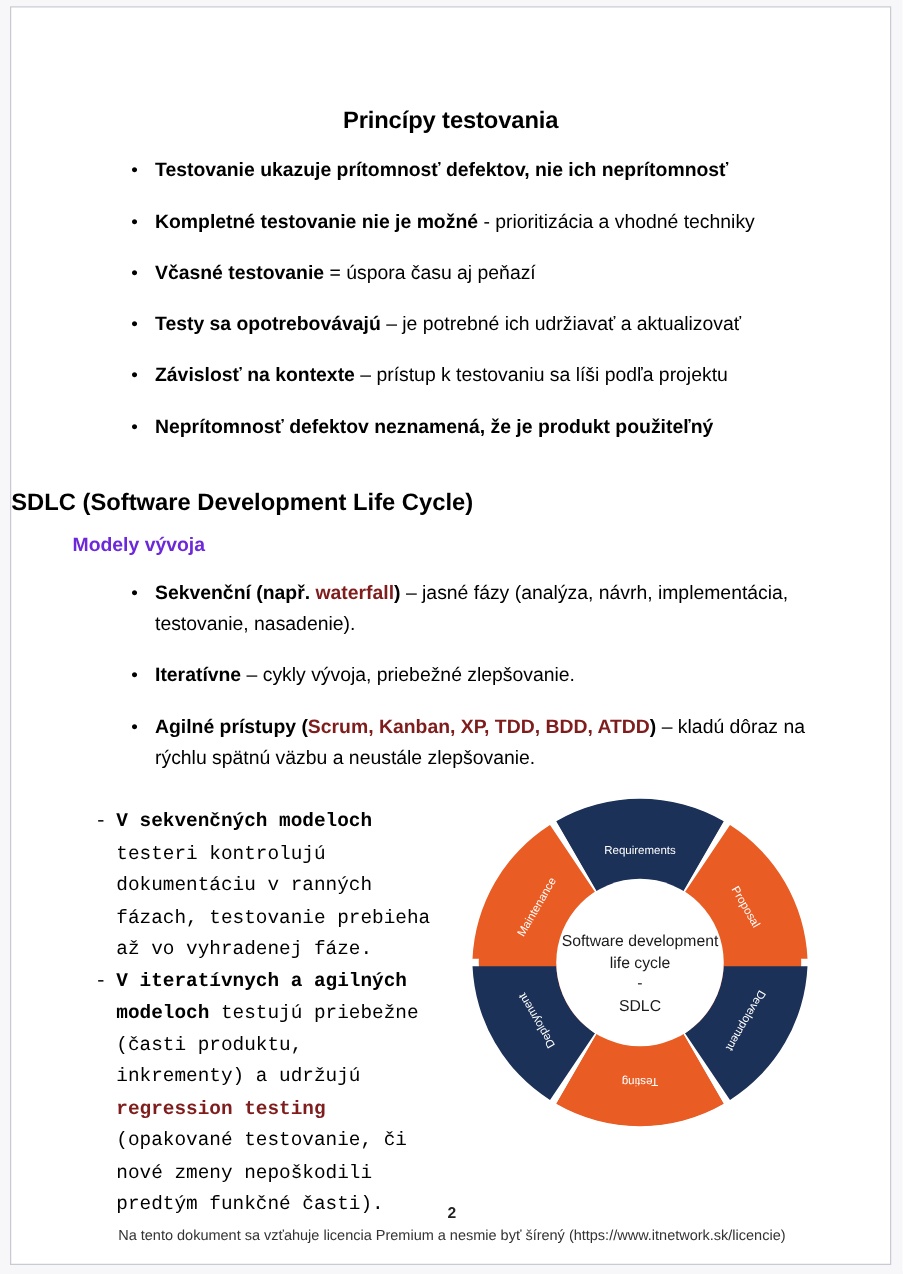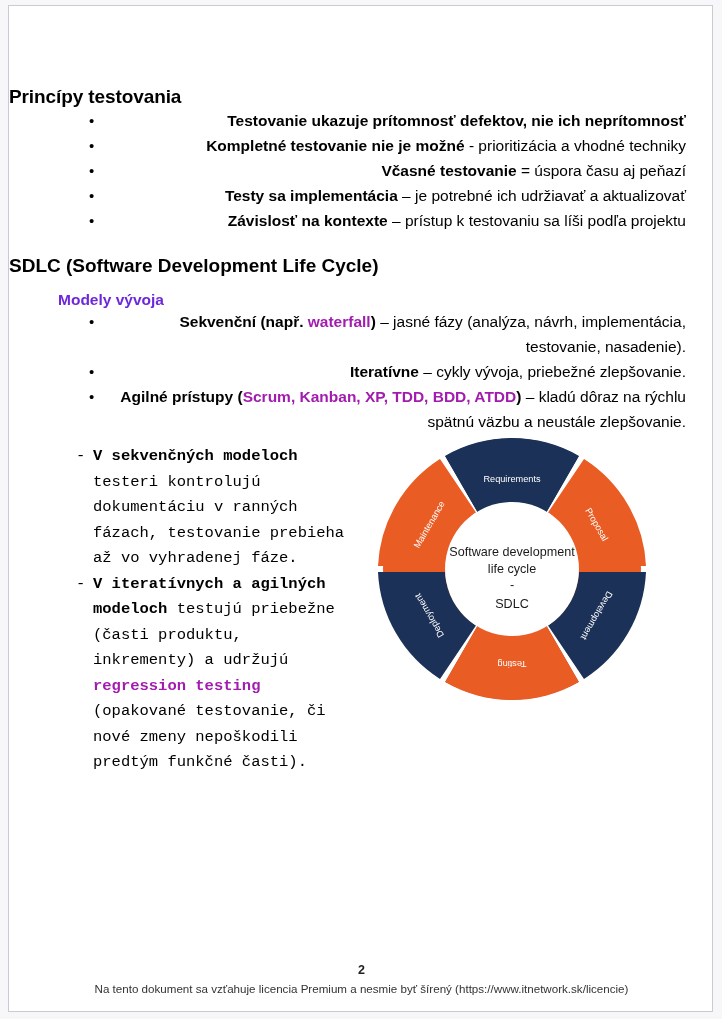--- a/index.html
+++ b/index.html
@@ -30,20 +30,21 @@
     width: 705px;
     height: 1007px;
     background: #ffffff;
     border: 1px solid #c9cbd2;
     box-sizing: border-box;
     overflow: hidden;
   }
 
   
   .doc-title {
+    text-align: center;
     font-size: 19px;
     font-weight: bold;
     color: #000;
     margin: 0;
     padding-top: 80px;
     letter-spacing: -0.1px;
   }
   .section-title {
     font-size: 19px;
     font-weight: bold;
@@ -70,22 +71,21 @@
     margin: 0;
     padding: 0;
   }
   ul.bullets > li {
     position: relative;
     font-size: 15.5px;
     line-height: 25px;
     color: #000;
     padding-left: 99px;
     padding-right: 26px;
-    margin: 0;
-    text-align: right;
+    margin: 16px;
   }
   ul.bullets > li::before {
     content: "\2022";
     position: absolute;
     left: 80px;
     top: 0;
     font-size: 15px;
     line-height: 25px;
     color: #000;
   }
@@ -117,21 +117,21 @@
     content: "-";
     position: absolute;
     left: 67px;
     top: 0;
     font-size: 15.5px;
     line-height: 25.5px;
     color: #000;
   }
 
   b, .b { font-weight: bold; }
-  .lnk { color: #a21caf; font-weight: bold; }
+  .lnk { color: #7f1d1d; font-weight: bold; }
 
   
   .sdlc-block {
     position: relative;
   }
   .donut-wrap {
     position: absolute;
     left: 368px;
     top: 0px;
     width: 270px;
@@ -177,22 +177,23 @@
 <div class="page-shadow-area"></div>
 
 <div class="page">
 
   <h1 class="doc-title">Princípy testovania</h1>
 
   <ul class="bullets principles">
     <li><b>Testovanie ukazuje prítomnosť defektov, nie ich neprítomnosť</b><span></span></li>
     <li><b>Kompletné testovanie nie je možné</b><span> - prioritizácia a vhodné techniky</span></li>
     <li><b>Včasné testovanie</b><span> = úspora času aj peňazí</span></li>
-    <li><b>Testy sa implementácia</b><span> – je potrebné ich udržiavať a aktualizovať</span></li>
+    <li><b>Testy sa opotrebovávajú</b><span> – je potrebné ich udržiavať a aktualizovať</span></li>
     <li><b>Závislosť na kontexte</b><span> – prístup k testovaniu sa líši podľa projektu</span></li>
+    <li><b>Neprítomnosť defektov neznamená, že je produkt použiteľný</b><span></span></li>
   </ul>
 
   <h2 class="section-title">SDLC (Software Development Life Cycle)</h2>
 
   <div class="sub-heading">Modely vývoja</div>
 
   <ul class="bullets models">
     <li><b>Sekvenční (např. </b><b class="lnk">waterfall</b><b>)</b><span> – jasné fázy (analýza, návrh, implementácia, testovanie, nasadenie).</span></li>
     <li><b>Iteratívne</b><b class="lnk"></b><b></b><span> – cykly vývoja, priebežné zlepšovanie.</span></li>
     <li><b>Agilné prístupy (</b><b class="lnk">Scrum, Kanban, XP, TDD, BDD, ATDD</b><b>)</b><span> – kladú dôraz na rýchlu spätnú väzbu a neustále zlepšovanie.</span></li>

